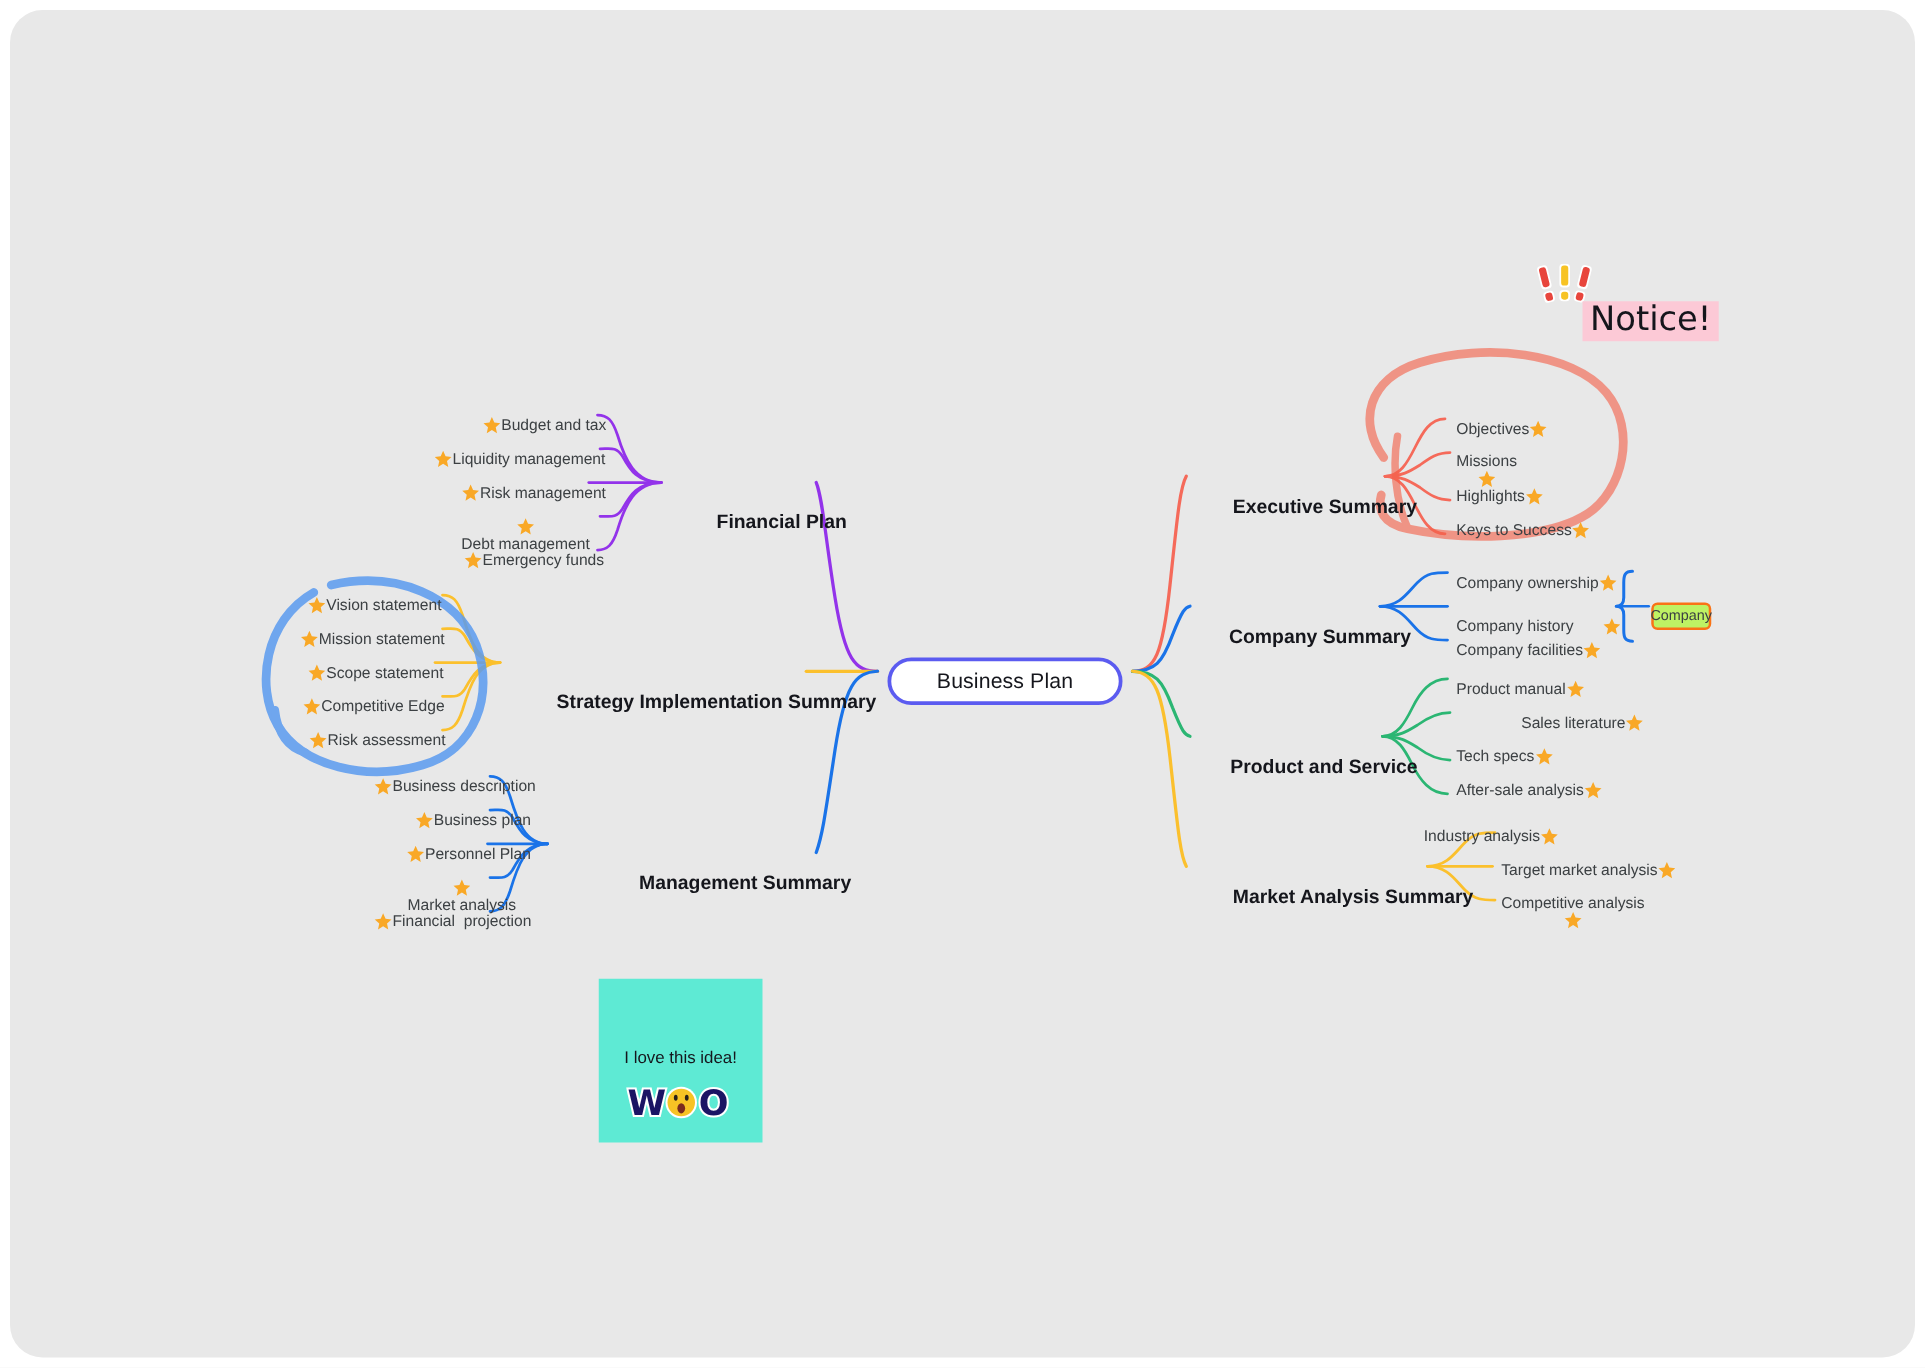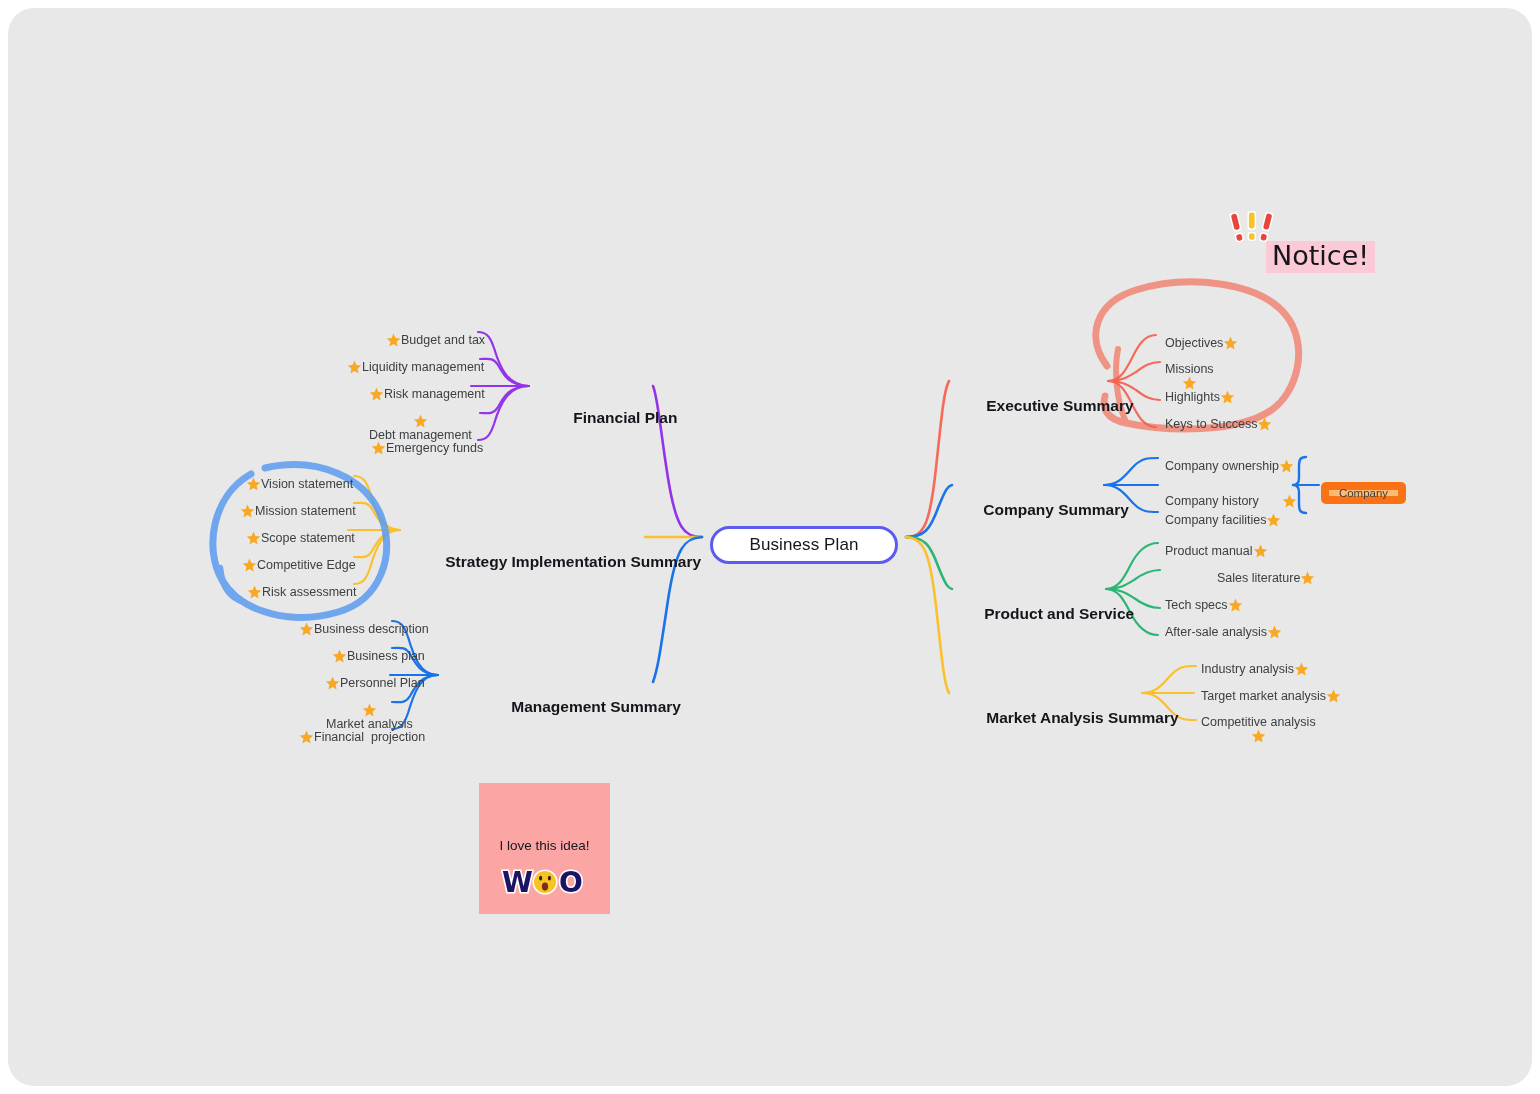--- a/index.html
+++ b/index.html
@@ -15,32 +15,32 @@
 
   
   .main-label{font-size:15.5px;font-weight:700;color:#15161c;line-height:1;}
   
   .leaf{font-size:12.5px;color:#3c4043;line-height:1;display:flex;align-items:center;gap:0px;}
   .leaf.rightside{flex-direction:row;}
   .star{width:15px;height:15px;flex:0 0 15px;display:inline-block;}
   .star svg{display:block;width:15px;height:15px;}
 
   
-  .tagbox{left:1313px;top:474px;width:85px;height:22px;border:8px solid #f97316;border-radius:5px;
-          background:#fdba74;display:flex;align-items:center;justify-content:center;
+  .tagbox{left:1313px;top:474px;width:48px;height:22px;border:2px solid #f97316;border-radius:5px;
+          background:#bef264;display:flex;align-items:center;justify-content:center;
           font-size:11.5px;color:#3c4043;box-sizing:border-box;}
 
   
   .notice-wrap{left:1221px;top:203px;width:152px;height:70px;}
   .notice-text{position:absolute;left:37px;top:30px;background:#fcc9d6;padding:1px 6px 3px 6px;
                font-size:27px;color:#15161c;line-height:1.05;font-family:"DejaVu Sans",sans-serif;}
   .bangs{position:absolute;left:0px;top:0px;width:48px;height:40px;}
 
   
-  .sticky{left:471px;top:775px;width:131px;height:131px;background:#fca5a5;}
+  .sticky{left:471px;top:775px;width:131px;height:131px;background:#5eead4;}
   .sticky-text{position:absolute;left:10px;top:55px;width:111px;text-align:center;font-size:13.5px;color:#15161c;}
   .woo{position:absolute;left:22px;top:84px;width:88px;height:30px;}
 </style>
 </head>
 <body>
 
 <div id="canvas">
 
   <svg id="wires" viewBox="0 0 1524 1078">
     <defs>
@@ -300,21 +300,21 @@
           <use href="#g-star"></use>
         </svg></span>
   </div>
   <div class="node leaf rightside" style="left:1157px;top:617px;">
     <span>After-sale analysis</span>
     <span class="star"><svg viewBox="0 0 15 15">
           <use href="#g-star"></use>
         </svg></span>
   </div>
 
-  <div class="node leaf rightside" style="left:1193px;top:654px;">
+  <div class="node leaf rightside" style="left:1131px;top:654px;">
     <span>Industry analysis</span>
     <span class="star"><svg viewBox="0 0 15 15">
           <use href="#g-star"></use>
         </svg></span>
   </div>
   <div class="node leaf rightside" style="left:1193px;top:681px;">
     <span>Target market analysis</span>
     <span class="star"><svg viewBox="0 0 15 15">
           <use href="#g-star"></use>
         </svg></span>

